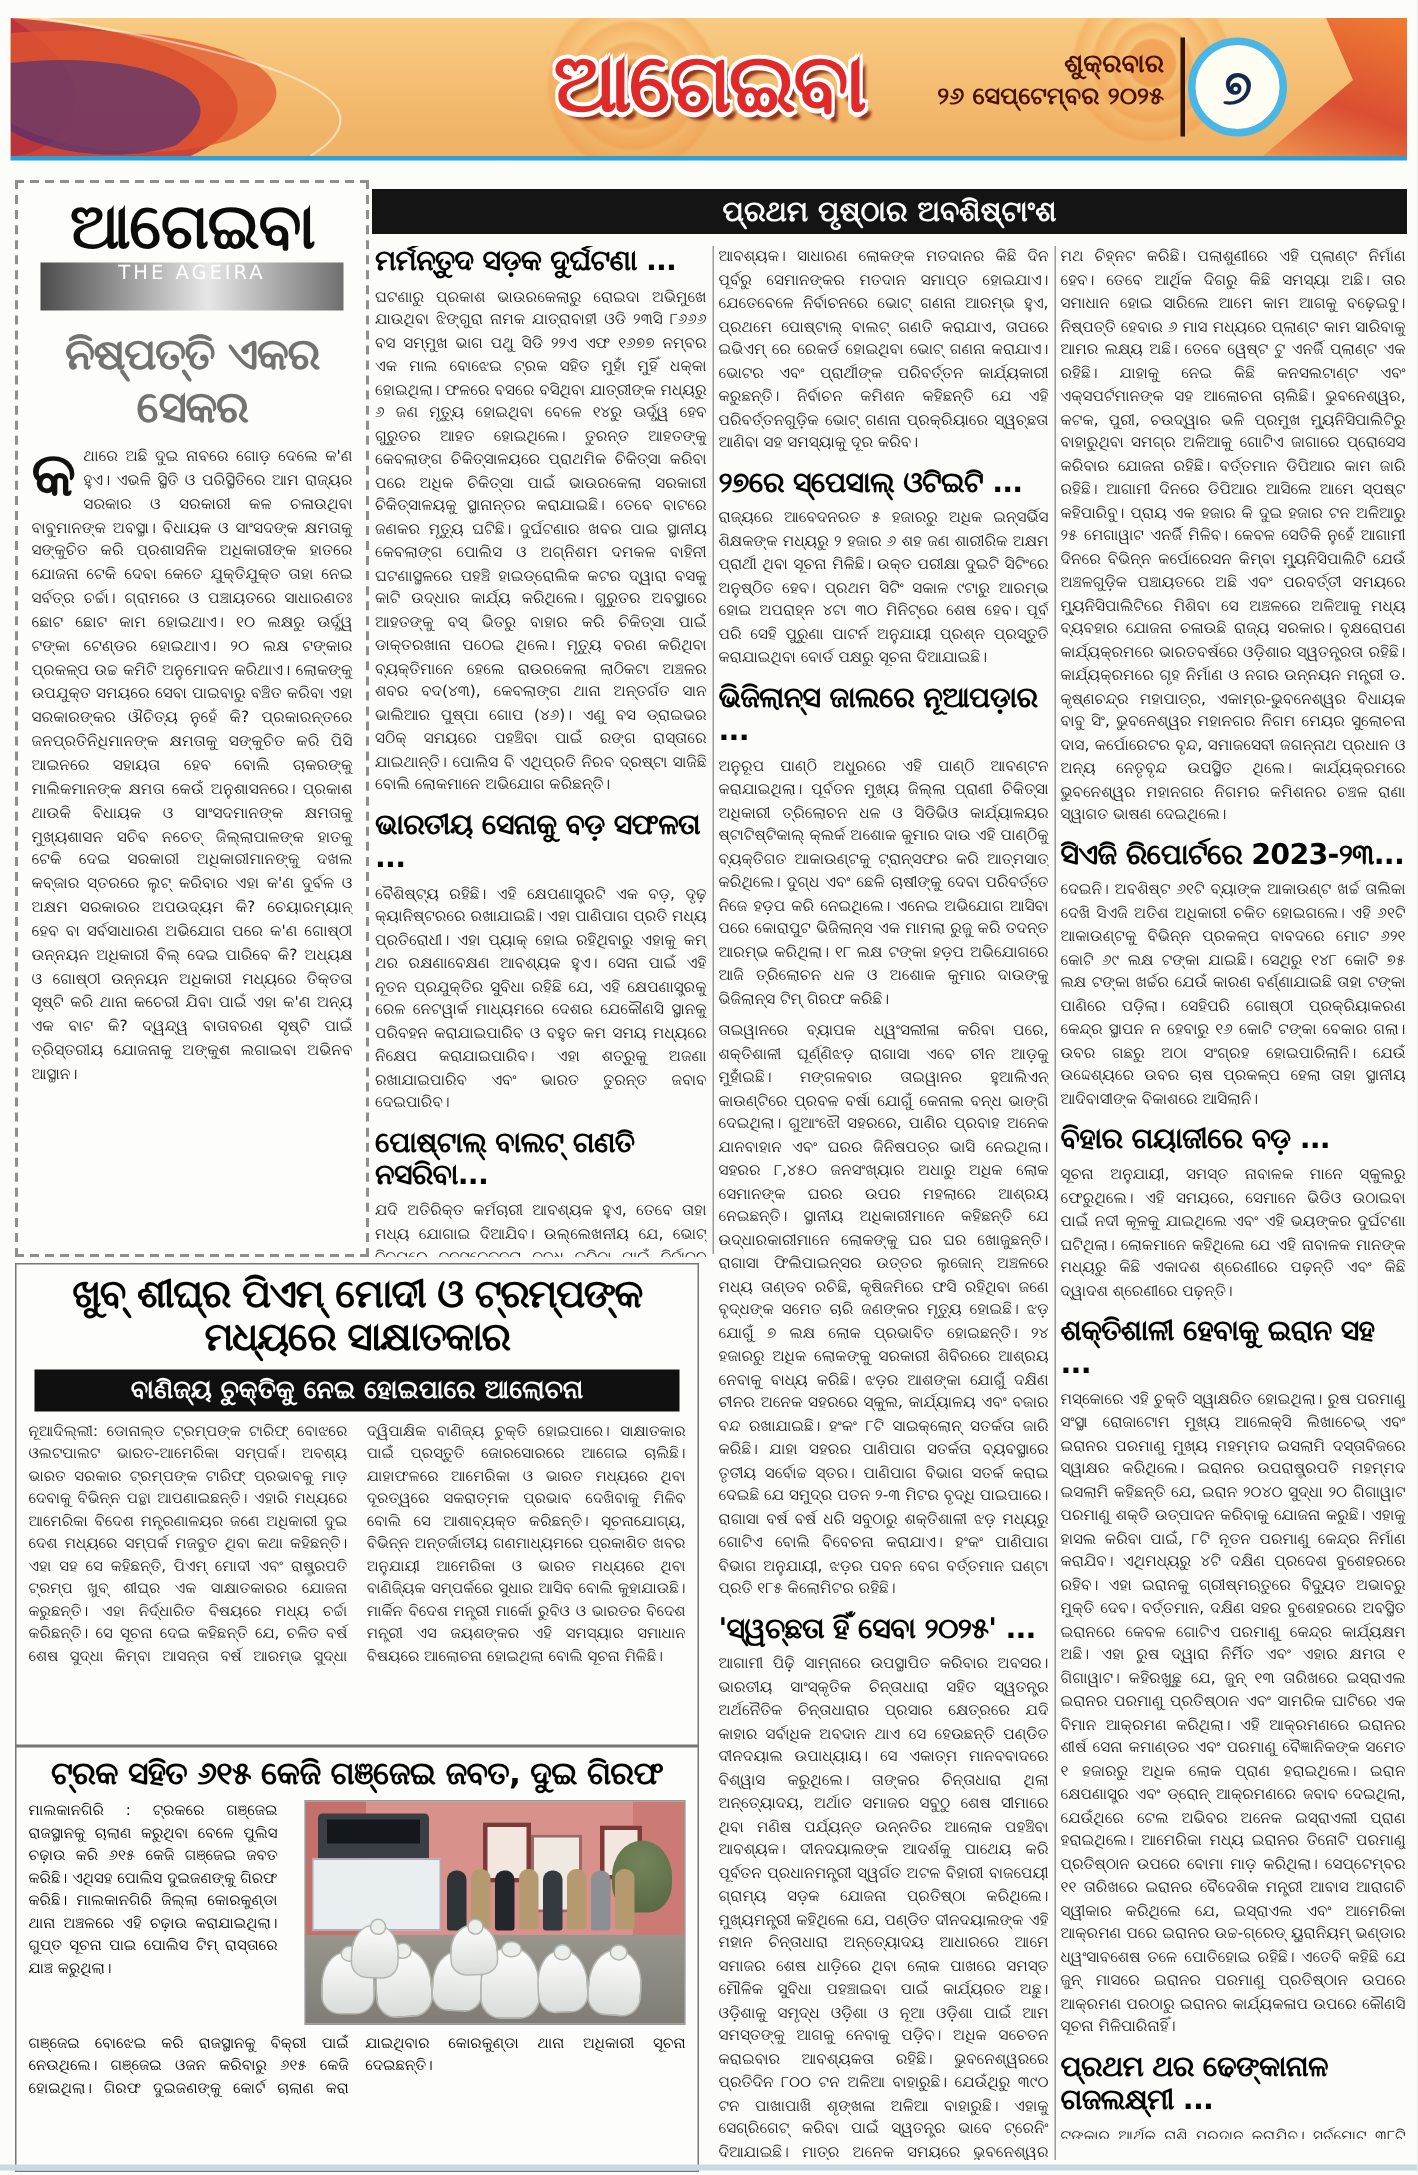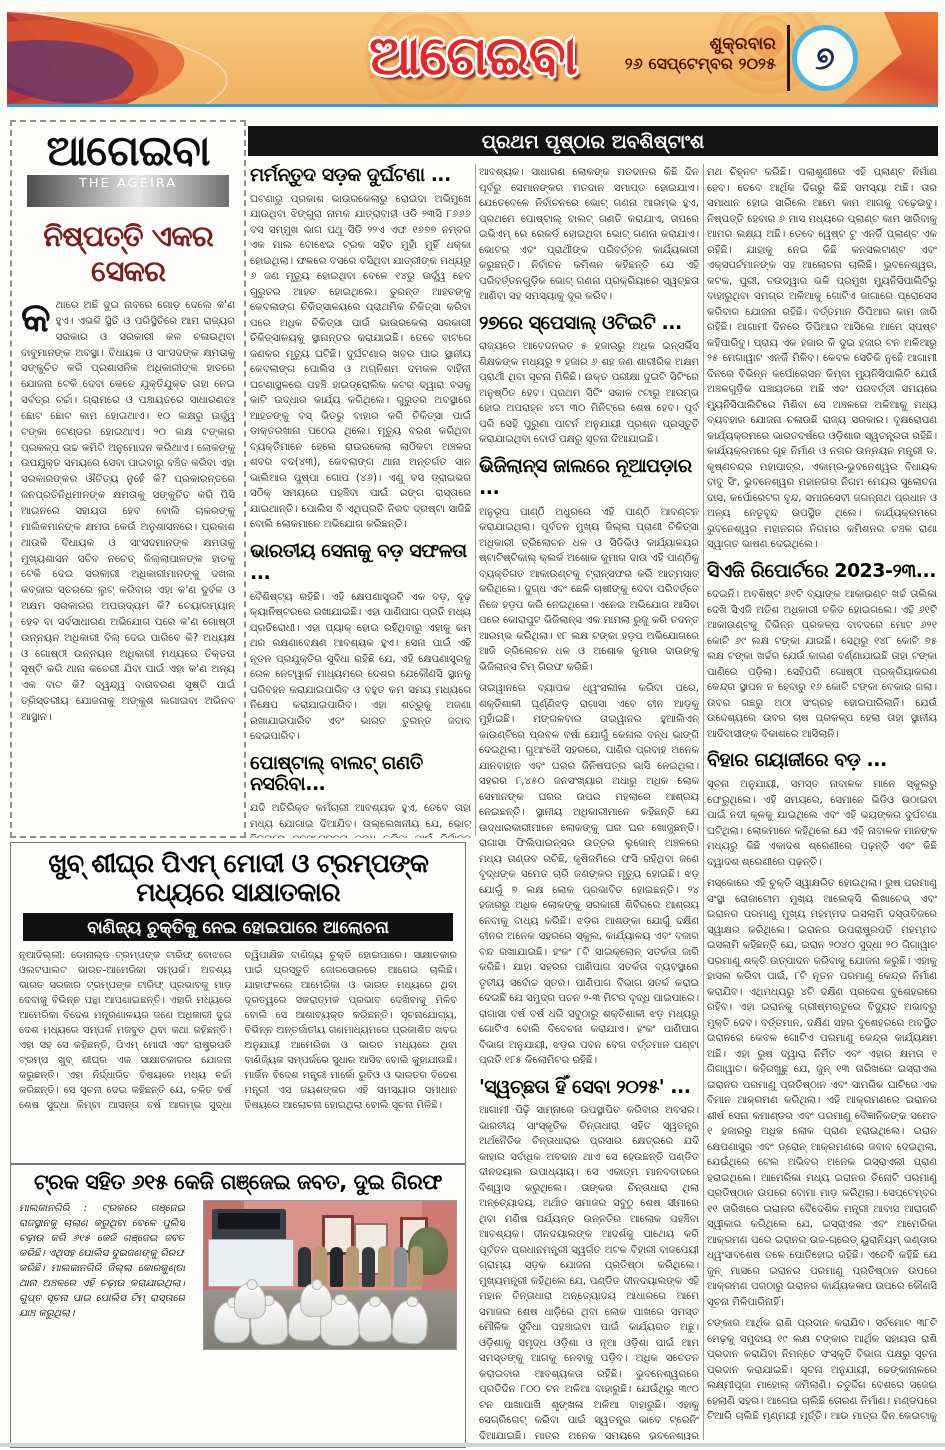--- a/index.html
+++ b/index.html
@@ -21,41 +21,41 @@
   
   .art-h{font-weight:800;color:#060606;margin:8px 0 5px;line-height:1.15;letter-spacing:-.5px;}
   .art-b{font-size:10.2px;line-height:1.52;text-align:justify;color:#1d1d1d;margin:0 0 6px;}
   .vrule{position:absolute;width:1px;background:#9a9a9a;}
   
   .edbox{position:absolute;left:10px;top:120px;width:214px;height:698px;border:2px dashed #8f8f8f;padding:8px 9px;background:#fdfdfb;}
   .ed-logo{font-size:42px;font-weight:900;color:#0c0c0c;text-align:center;letter-spacing:-1px;line-height:1;}
   .ed-logo-bar{height:32px;margin:3px 6px 4px;background:linear-gradient(90deg,#4c4c4c,#e7e7e7 55%,#6f6f6f);color:#fff;font-size:13px;letter-spacing:2px;text-align:center;line-height:15px;}
   .ed-banner{position:relative;margin-top:12px;height:40px;background:#0d0d0d;border-radius:5px;color:#fff;font-size:25px;font-weight:800;font-style:italic;line-height:40px;padding-left:10px;}
   .pen-icon{position:absolute;right:-4px;top:-12px;}
-  .ed-headline{font-size:29px;font-weight:800;text-align:center;margin:12px 0 8px;color:#7f1d1d;letter-spacing:-1px;}
+  .ed-headline{font-size:29px;font-weight:800;text-align:center;margin:12px 0 8px;color:#737373;letter-spacing:-1px;}
   .ed-body{font-size:10.3px;line-height:1.54;text-align:justify;color:#1c1c1c;height:468px;overflow:hidden;}
   .dropcap{float:left;font-size:40px;line-height:.85;font-weight:800;margin:3px 5px 0 0;color:#111;}
   
   .cont-banner{position:absolute;left:248px;top:126px;width:690px;height:30px;background:#141414;color:#fff;display:flex;align-items:center;justify-content:center;font-size:19px;font-weight:800;}
   
   .col{position:absolute;overflow:hidden;}
   .col2{left:250px;top:164px;width:221px;height:674px;}
   .col3{left:479px;top:164px;width:220px;height:1276px;}
   .col4{left:707px;top:164px;width:230px;height:1262px;}
   .col2 .art-h{font-size:19px;}
   .col3 .art-h,.col4 .art-h{font-size:19px;}
   
   .intbox{position:absolute;left:10px;top:842px;width:438px;height:308px;border:1px solid #777;padding:6px 8px;background:#fdfdfb;}
   .int-h{font-size:26px;font-weight:900;text-align:center;line-height:1.12;color:#050505;letter-spacing:-1px;}
   .int-sub{margin:6px 4px;background:#101010;color:#fff;text-align:center;font-size:17px;font-weight:700;padding:4px 0;}
   .int-body{column-count:2;column-gap:13px;font-size:10px;line-height:1.5;text-align:justify;color:#1d1d1d;height:206px;overflow:hidden;}
   
   .gjbox{position:absolute;left:10px;top:1164px;width:438px;height:272px;border:1px solid #777;padding:5px 8px;background:#fdfdfb;}
   .gj-h{font-size:21px;font-weight:900;text-align:center;letter-spacing:-.5px;color:#050505;}
-  .gj-row{display:flex;gap:18px;margin-top:6px;font-style:italic;}
+  .gj-row{display:flex;gap:18px;margin-top:6px;}
   .gj-left{width:170px;font-size:10px;line-height:1.5;text-align:justify;height:148px;overflow:hidden;}
   .photo{position:relative;width:252px;height:148px;background:#c9cec6;overflow:hidden;border:1px solid #999;flex:none;}
   .gj-bottom{margin-top:5px;column-count:2;column-gap:11px;font-size:10px;line-height:1.5;text-align:justify;height:84px;overflow:hidden;}
   
   .ph-building{position:absolute;left:0;top:0;width:100%;height:62%;background:#d8918b;}
   .ph-block{position:absolute;background:#c4706b;}
   .ph-window{position:absolute;background:#f3e6df;border:3px solid #7e3a36;}
   .ph-door{position:absolute;background:#efe9e2;border:2px solid #9b6a62;}
   .ph-green{position:absolute;background:radial-gradient(circle at 50% 30%,#74845a,#55663f);border-radius:50% 50% 40% 40%;}
   .ph-ground{position:absolute;left:0;bottom:0;width:100%;height:40%;background:linear-gradient(180deg,#97958c,#7f7d75);}
@@ -126,21 +126,23 @@
     <h2 class="art-h">'ସ୍ୱଚ୍ଛତା ହିଁ ସେବା ୨୦୨୫' ...</h2>
     <p class="art-b">ଆଗାମୀ ପିଢ଼ି ସାମ୍ନାରେ ଉପସ୍ଥାପିତ କରିବାର ଅବସର। ଭାରତୀୟ ସାଂସ୍କୃତିକ ଚିନ୍ତାଧାରା ସହିତ ସ୍ୱତନ୍ତ୍ର ଅର୍ଥନୈତିକ ଚିନ୍ତାଧାରାର ପ୍ରସାର କ୍ଷେତ୍ରରେ ଯଦି କାହାର ସର୍ବାଧିକ ଅବଦାନ ଥାଏ ସେ ହେଉଛନ୍ତି ପଣ୍ଡିତ ଦୀନଦୟାଲ ଉପାଧ୍ୟାୟ। ସେ ଏକାତ୍ମ ମାନବବାଦରେ ବିଶ୍ୱାସ କରୁଥିଲେ। ତାଙ୍କର ଚିନ୍ତାଧାରା ଥିଲା ଅନ୍ତ୍ୟୋଦୟ, ଅର୍ଥାତ ସମାଜର ସବୁଠୁ ଶେଷ ସୀମାରେ ଥିବା ମଣିଷ ପର୍ଯ୍ୟନ୍ତ ଉନ୍ନତିର ଆଲୋକ ପହଞ୍ଚିବା ଆବଶ୍ୟକ। ଦୀନଦୟାଲଙ୍କ ଆଦର୍ଶକୁ ପାଥେୟ କରି ପୂର୍ବତନ ପ୍ରଧାନମନ୍ତ୍ରୀ ସ୍ୱର୍ଗତ ଅଟଳ ବିହାରୀ ବାଜପେୟୀ ଗ୍ରାମ୍ୟ ସଡ଼କ ଯୋଜନା ପ୍ରତିଷ୍ଠା କରିଥିଲେ। ମୁଖ୍ୟମନ୍ତ୍ରୀ କହିଥିଲେ ଯେ, ପଣ୍ଡିତ ଦୀନଦୟାଲଙ୍କ ଏହି ମହାନ ଚିନ୍ତାଧାରା ଅନ୍ତ୍ୟୋଦୟ ଆଧାରରେ ଆମେ ସମାଜର ଶେଷ ଧାଡ଼ିରେ ଥିବା ଲୋକ ପାଖରେ ସମସ୍ତ ମୌଳିକ ସୁବିଧା ପହଞ୍ଚାଇବା ପାଇଁ କାର୍ଯ୍ୟରତ ଅଛୁ। ଓଡ଼ିଶାକୁ ସମୃଦ୍ଧ ଓଡ଼ିଶା ଓ ନୂଆ ଓଡ଼ିଶା ପାଇଁ ଆମ ସମସ୍ତଙ୍କୁ ଆଗକୁ ନେବାକୁ ପଡ଼ିବ। ଅଧିକ ସଚେତନ କରାଇବାର ଆବଶ୍ୟକତା ରହିଛି। ଭୁବନେଶ୍ୱରରେ ପ୍ରତିଦିନ ୮୦୦ ଟନ ଅଳିଆ ବାହାରୁଛି। ଯେଉଁଥିରୁ ୩୯୦ ଟନ ପାଖାପାଖି ଶୃଙ୍ଖଳା ଅଳିଆ ବାହାରୁଛି। ଏହାକୁ ସେଗ୍ରିଗେଟ୍ କରିବା ପାଇଁ ସ୍ୱତନ୍ତ୍ର ଭାବେ ଟ୍ରେନିଂ ଦିଆଯାଇଛି। ମାତ୍ର ଅନେକ ସମୟରେ ଭୁବନେଶ୍ୱର ବିରୋଧଧାରା ମଧ୍ୟ ଦେଖିବାକୁ ମିଳୁଛି। ତେବେ ସହରର ସମସ୍ୟା ମଧ୍ୟ ବଢ଼ୁଛି। ଯାହାକୁ ନଜରରେ ରଖି ନିଗମ ୱେଷ୍ଟ ଟୁ ଏନର୍ଜି ପ୍ଲାଣ୍ଟ, ବାୟୋଗ୍ୟାସ କମ୍ପୋଷ୍ଟିଂ ପ୍ଲାଣ୍ଟ ପାଇଁ ଭୁବନେଶ୍ୱର ମହାନଗର ନିଗମ ଯୋଜନା କରିଛି। ଏବେ ଆମର ଗୋଟିଏ ପ୍ରାଥମିକତା ଆବର୍ଜନା ମୁକ୍ତ ସହର।</p>
   </div>
 
   <div class="col col4">
     <p class="art-b">ମଥ ଚିହ୍ନଟ କରିଛି। ପଲାଶୁଣୀରେ ଏହି ପ୍ଲାଣ୍ଟ ନିର୍ମାଣ ହେବ। ତେବେ ଆର୍ଥିକ ଦିଗରୁ କିଛି ସମସ୍ୟା ଅଛି। ତାର ସମାଧାନ ହୋଇ ସାରିଲେ ଆମେ କାମ ଆଗକୁ ବଢ଼େଇବୁ। ନିଷ୍ପତ୍ତି ହେବାର ୬ ମାସ ମଧ୍ୟରେ ପ୍ଲାଣ୍ଟ କାମ ସାରିବାକୁ ଆମର ଲକ୍ଷ୍ୟ ଅଛି। ତେବେ ୱେଷ୍ଟ ଟୁ ଏନର୍ଜି ପ୍ଲାଣ୍ଟ ଏକ ରହିଛି। ଯାହାକୁ ନେଇ କିଛି କନସଲଟାଣ୍ଟ ଏବଂ ଏକ୍ସପର୍ଟମାନଙ୍କ ସହ ଆଲୋଚନା ଚାଲିଛି। ଭୁବନେଶ୍ୱର, କଟକ, ପୁରୀ, ଚଉଦ୍ୱାର ଭଳି ପ୍ରମୁଖ ମ୍ୟୁନିସିପାଲିଟିରୁ ବାହାରୁଥିବା ସମଗ୍ର ଅଳିଆକୁ ଗୋଟିଏ ଜାଗାରେ ପ୍ରୋସେସ କରିବାର ଯୋଜନା ରହିଛି। ବର୍ତ୍ତମାନ ଡିପିଆର କାମ ଜାରି ରହିଛି। ଆଗାମୀ ଦିନରେ ଡିପିଆର ଆସିଲେ ଆମେ ସ୍ପଷ୍ଟ କହିପାରିବୁ। ପ୍ରାୟ ଏକ ହଜାର କି ଦୁଇ ହଜାର ଟନ ଅଳିଆରୁ ୨୫ ମେଗାୱାଟ ଏନର୍ଜି ମିଳିବ। କେବଳ ସେତିକି ନୁହେଁ ଆଗାମୀ ଦିନରେ ବିଭିନ୍ନ କର୍ପୋରେସନ କିମ୍ବା ମ୍ୟୁନିସିପାଲିଟି ଯେଉଁ ଅଞ୍ଚଳଗୁଡ଼ିକ ପଞ୍ଚାୟତରେ ଅଛି ଏବଂ ପରବର୍ତ୍ତୀ ସମୟରେ ମ୍ୟୁନିସିପାଲିଟିରେ ମିଶିବା ସେ ଅଞ୍ଚଳରେ ଅଳିଆକୁ ମଧ୍ୟ ବ୍ୟବହାର ଯୋଜନା ଚଳାଉଛି ରାଜ୍ୟ ସରକାର। ବୃକ୍ଷରୋପଣ କାର୍ଯ୍ୟକ୍ରମରେ ଭାରତବର୍ଷରେ ଓଡ଼ିଶାର ସ୍ୱତନ୍ତ୍ରତା ରହିଛି। କାର୍ଯ୍ୟକ୍ରମରେ ଗୃହ ନିର୍ମାଣ ଓ ନଗର ଉନ୍ନୟନ ମନ୍ତ୍ରୀ ଡ. କୃଷ୍ଣଚନ୍ଦ୍ର ମହାପାତ୍ର, ଏକାମ୍ର-ଭୁବନେଶ୍ୱର ବିଧାୟକ ବାବୁ ସିଂ, ଭୁବନେଶ୍ୱର ମହାନଗର ନିଗମ ମେୟର ସୁଲୋଚନା ଦାସ, କର୍ପୋରେଟର ବୃନ୍ଦ, ସମାଜସେବୀ ଜଗନ୍ନାଥ ପ୍ରଧାନ ଓ ଅନ୍ୟ ନେତୃବୃନ୍ଦ ଉପସ୍ଥିତ ଥିଲେ। କାର୍ଯ୍ୟକ୍ରମରେ ଭୁବନେଶ୍ୱର ମହାନଗର ନିଗମର କମିଶନର ଚଞ୍ଚଳ ରାଣା ସ୍ୱାଗତ ଭାଷଣ ଦେଇଥିଲେ।</p>
     <h2 class="art-h">ସିଏଜି ରିପୋର୍ଟରେ 2023-୨୩...</h2>
     <p class="art-b">ଦେଇନି। ଅବଶିଷ୍ଟ ୬୧ଟି ବ୍ୟାଙ୍କ ଆକାଉଣ୍ଟ ଖର୍ଚ୍ଚ ତାଲିକା ଦେଖି ସିଏଜି ଅତିଶ ଅଧିକାରୀ ଚକିତ ହୋଇଗଲେ। ଏହି ୬୧ଟି ଆକାଉଣ୍ଟକୁ ବିଭିନ୍ନ ପ୍ରକଳ୍ପ ବାବଦରେ ମୋଟ ୬୨୧ କୋଟି ୬୯ ଲକ୍ଷ ଟଙ୍କା ଯାଇଛି। ସେଥିରୁ ୧୪୮ କୋଟି ୭୫ ଲକ୍ଷ ଟଙ୍କା ଖର୍ଚ୍ଚର ଯେଉଁ କାରଣ ବର୍ଣ୍ଣାଯାଇଛି ତାହା ଟଙ୍କା ପାଣିରେ ପଡ଼ିଲା। ସେହିପରି ଗୋଷ୍ଠୀ ପ୍ରକ୍ରିୟାକରଣ କେନ୍ଦ୍ର ସ୍ଥାପନ ନ ହେବାରୁ ୧୬ କୋଟି ଟଙ୍କା ବେକାର ଗଲା। ଉବର ଗଛରୁ ଅଠା ସଂଗ୍ରହ ହୋଇପାରିଲାନି। ଯେଉଁ ଉଦ୍ଦେଶ୍ୟରେ ଉବର ଚାଷ ପ୍ରକଳ୍ପ ହେଲା ତାହା ସ୍ଥାନୀୟ ଆଦିବାସୀଙ୍କ ବିକାଶରେ ଆସିଲାନି।</p>
     <h2 class="art-h">ବିହାର ଗୟାଜୀରେ ବଡ଼ ...</h2>
     <p class="art-b">ସୂଚନା ଅନୁଯାୟୀ, ସମସ୍ତ ନାବାଳକ ମାନେ ସ୍କୁଲରୁ ଫେରୁଥିଲେ। ଏହି ସମୟରେ, ସେମାନେ ଭିଡିଓ ଉଠାଇବା ପାଇଁ ନଦୀ କୂଳକୁ ଯାଇଥିଲେ ଏବଂ ଏହି ଭୟଙ୍କର ଦୁର୍ଘଟଣା ଘଟିଥିଲା। ଲୋକମାନେ କହିଥିଲେ ଯେ ଏହି ନାବାଳକ ମାନଙ୍କ ମଧ୍ୟରୁ କିଛି ଏକାଦଶ ଶ୍ରେଣୀରେ ପଢ଼ନ୍ତି ଏବଂ କିଛି ଦ୍ୱାଦଶ ଶ୍ରେଣୀରେ ପଢ଼ନ୍ତି।</p>
+    <h2 class="art-h">ଶକ୍ତିଶାଳୀ ହେବାକୁ ଇରାନ ସହ ...</h2>
     <p class="art-b">ମସ୍କୋରେ ଏହି ଚୁକ୍ତି ସ୍ୱାକ୍ଷରିତ ହୋଇଥିଲା। ରୁଷ ପରମାଣୁ ସଂସ୍ଥା ରୋଜାଟୋମ ମୁଖ୍ୟ ଆଲେକ୍ସି ଲିଖାଚେଭ୍ ଏବଂ ଇରାନର ପରମାଣୁ ମୁଖ୍ୟ ମହମ୍ମଦ ଇସଲାମି ଦସ୍ତାବିଜରେ ସ୍ୱାକ୍ଷର କରିଥିଲେ। ଇରାନର ଉପରାଷ୍ଟ୍ରପତି ମହମ୍ମଦ ଇସଲାମି କହିଛନ୍ତି ଯେ, ଇରାନ ୨୦୪୦ ସୁଦ୍ଧା ୨୦ ଗିଗାୱାଟ ପରମାଣୁ ଶକ୍ତି ଉତ୍ପାଦନ କରିବାକୁ ଯୋଜନା କରୁଛି। ଏହାକୁ ହାସଲ କରିବା ପାଇଁ, ୮ଟି ନୂତନ ପରମାଣୁ କେନ୍ଦ୍ର ନିର୍ମାଣ କରାଯିବ। ଏଥିମଧ୍ୟରୁ ୪ଟି ଦକ୍ଷିଣ ପ୍ରଦେଶ ବୁଶେହରରେ ରହିବ। ଏହା ଇରାନକୁ ଗ୍ରୀଷ୍ମଋତୁରେ ବିଦ୍ୟୁତ ଅଭାବରୁ ମୁକ୍ତି ଦେବ। ବର୍ତ୍ତମାନ, ଦକ୍ଷିଣ ସହର ବୁଶେହରରେ ଅବସ୍ଥିତ ଇରାନରେ କେବଳ ଗୋଟିଏ ପରମାଣୁ କେନ୍ଦ୍ର କାର୍ଯ୍ୟକ୍ଷମ ଅଛି। ଏହା ରୁଷ ଦ୍ୱାରା ନିର୍ମିତ ଏବଂ ଏହାର କ୍ଷମତା ୧ ଗିଗାୱାଟ। କହିରଖୁଛୁ ଯେ, ଜୁନ୍ ୧୩ ତାରିଖରେ ଇସ୍ରାଏଲ ଇରାନର ପରମାଣୁ ପ୍ରତିଷ୍ଠାନ ଏବଂ ସାମରିକ ଘାଟିରେ ଏକ ବିମାନ ଆକ୍ରମଣ କରିଥିଲା। ଏହି ଆକ୍ରମଣରେ ଇରାନର ଶୀର୍ଷ ସେନା କମାଣ୍ଡର ଏବଂ ପରମାଣୁ ବୈଜ୍ଞାନିକଙ୍କ ସମେତ ୧ ହଜାରରୁ ଅଧିକ ଲୋକ ପ୍ରାଣ ହରାଇଥିଲେ। ଇରାନ କ୍ଷେପଣାସ୍ତ୍ର ଏବଂ ଡ୍ରୋନ୍ ଆକ୍ରମଣରେ ଜବାବ ଦେଇଥିଲା, ଯେଉଁଥିରେ ଟେଲ ଅଭିବର ଅନେକ ଇସ୍ରାଏଲୀ ପ୍ରାଣ ହରାଇଥିଲେ। ଆମେରିକା ମଧ୍ୟ ଇରାନର ତିନୋଟି ପରମାଣୁ ପ୍ରତିଷ୍ଠାନ ଉପରେ ବୋମା ମାଡ଼ କରିଥିଲା। ସେପ୍ଟେମ୍ବର ୧୧ ତାରିଖରେ ଇରାନର ବୈଦେଶିକ ମନ୍ତ୍ରୀ ଆବାସ ଆରାଗଚି ସ୍ୱୀକାର କରିଥିଲେ ଯେ, ଇସ୍ରାଏଲ ଏବଂ ଆମେରିକା ଆକ୍ରମଣ ପରେ ଇରାନର ଉଚ୍ଚ-ଗ୍ରେଡ୍ ୟୁରାନିୟମ୍ ଭଣ୍ଡାର ଧ୍ୱଂସାବଶେଷ ତଳେ ପୋତିହୋଇ ରହିଛି। ଏତେବି କହିଛି ଯେ ଜୁନ୍ ମାସରେ ଇରାନର ପରମାଣୁ ପ୍ରତିଷ୍ଠାନ ଉପରେ ଆକ୍ରମଣ ପରଠାରୁ ଇରାନର କାର୍ଯ୍ୟକଳାପ ଉପରେ କୌଣସି ସୂଚନା ମିଳିପାରିନାହିଁ।</p>
+    <h2 class="art-h">ପ୍ରଥମ ଥର ଢେଙ୍କାନାଳ ଗଜଲକ୍ଷ୍ମୀ ...</h2>
     <p class="art-b">ଟଙ୍କାର ଆର୍ଥିକ ରାଶି ପ୍ରଦାନ କରାଯିବ। ସର୍ବମୋଟ ୩୮ଟି ମେଢ଼କୁ ସମୁଦାୟ ୧୯ ଲକ୍ଷ ଟଙ୍କାର ଆର୍ଥିକ ସହାୟତା ରାଶି ପ୍ରଦାନ କରାଯିବା ନିମନ୍ତେ ସଂସ୍କୃତି ବିଭାଗ ପକ୍ଷରୁ ସୂଚନା ପ୍ରଦାନ କରାଯାଇଛି। ସୂଚନା ଅନୁଯାୟୀ, ଢେଙ୍କାନାଳରେ ଲକ୍ଷ୍ମୀପୂଜା ମାହୋଲ୍ ଜମିଲାଣି। ଚତୁର୍ଦ୍ଦିଗ ବେଶରେ ସଜେଇ ହେଲାଣି ସହର। ଆଗେଇ ଚାଲିଛି ତୋରଣ ନିର୍ମାଣ। ମଣ୍ଡପରେ ଟିଆରି ଚାଲିଛି ମୃଣ୍ମୟୀ ମୂର୍ତ୍ତି। ଆଉ ମାତ୍ର ଦିନ କେଇଟାକୁ ଅପେକ୍ଷା। ଆସନ୍ତା ୬ ତାରିଖରେ ଧରାବତରଣ କରିବେ ମା' ଗଜଲକ୍ଷ୍ମୀ। ଉତ୍ସବର ସହ ସମସ୍ତ ପ୍ରସ୍ତୁତି ଚାଲିଛି। ଖାଲି ଢେଙ୍କାନାଳବାସୀ କାହିଁକି ଦୂରଦୂରାନ୍ତରୁ ଲୋକ ବି ଚାହିଁ ରହିଛନ୍ତି ଢେଙ୍କାନାଳ ପ୍ରସିଦ୍ଧ ଲକ୍ଷ୍ମୀପୂଜା ଦେଖିବାକୁ। ପୂଜା ଯେତିକି ପାଖେଇ ଆସୁଛି, ଉତ୍ସାହ ଓ ଉଦ୍ଦୀପନା ସେତିକି ବଢ଼ି ଚାଲିଛି। ଏହାରି ଭିତରେ ସଂସ୍କୃତି ବିଭାଗ ପକ୍ଷରୁ ଗଜଲକ୍ଷ୍ମୀ ପୂଜା କମିଟି ପାଇଁ ସହାୟତା ରାଶି ଘୋଷଣା କରାଯାଇଛି। ୩୮ଟି ମେଢ଼କୁ ସମୁଦାୟ ୧୯ ଲକ୍ଷ ଟଙ୍କାର ଆର୍ଥିକ ସହାୟତା ପ୍ରଦାନ କରାଯିବ।</p>
   </div>
 
   <div class="vrule" style="left:475px;top:164px;height:672px;"></div>
   <div class="vrule" style="left:703px;top:164px;height:1276px;"></div>
   <div class="vrule" style="left:461px;top:845px;height:595px;background:#6b6b6b;"></div>
 
   <div class="intbox">
     <div class="int-h">ଖୁବ୍ ଶୀଘ୍ର ପିଏମ୍ ମୋଦୀ ଓ ଟ୍ରମ୍ପଙ୍କ ମଧ୍ୟରେ ସାକ୍ଷାତକାର</div>
     <div class="int-sub">ବାଣିଜ୍ୟ ଚୁକ୍ତିକୁ ନେଇ ହୋଇପାରେ ଆଲୋଚନା</div>
@@ -174,16 +176,17 @@
         <div class="sack" style="left:10px;bottom:6px;width:34px;height:40px;"></div>
         <div class="sack" style="left:46px;bottom:4px;width:36px;height:44px;transform:rotate(-4deg);"></div>
         <div class="sack" style="left:84px;bottom:8px;width:32px;height:38px;transform:rotate(3deg);"></div>
         <div class="sack" style="left:116px;bottom:3px;width:38px;height:46px;"></div>
         <div class="sack" style="left:154px;bottom:7px;width:32px;height:40px;transform:rotate(-3deg);"></div>
         <div class="sack" style="left:30px;bottom:30px;width:30px;height:34px;transform:rotate(2deg);"></div>
         <div class="sack" style="left:96px;bottom:32px;width:30px;height:32px;transform:rotate(-2deg);"></div>
         <div class="sack" style="left:188px;bottom:5px;width:34px;height:42px;transform:rotate(4deg);"></div>
       </div>
     </div>
+    <div class="gj-bottom">ଗଞ୍ଜେଇ ବୋଝେଇ କରି ରାଜସ୍ଥାନକୁ ବିକ୍ରୀ ପାଇଁ ନେଉଥିଲେ। ଗଞ୍ଜେଇ ଓଜନ କରିବାରୁ ୬୧୫ କେଜି ହୋଇଥିଲା। ଗିରଫ ଦୁଇଜଣଙ୍କୁ କୋର୍ଟ ଚାଲାଣ କରା ଯାଇଥିବାର କୋରକୁଣ୍ଡା ଥାନା ଅଧିକାରୀ ସୂଚନା ଦେଇଛନ୍ତି।</div>
   </div>
 
   <div class="bottom-line"></div>
 </div>
 
 </body></html>

